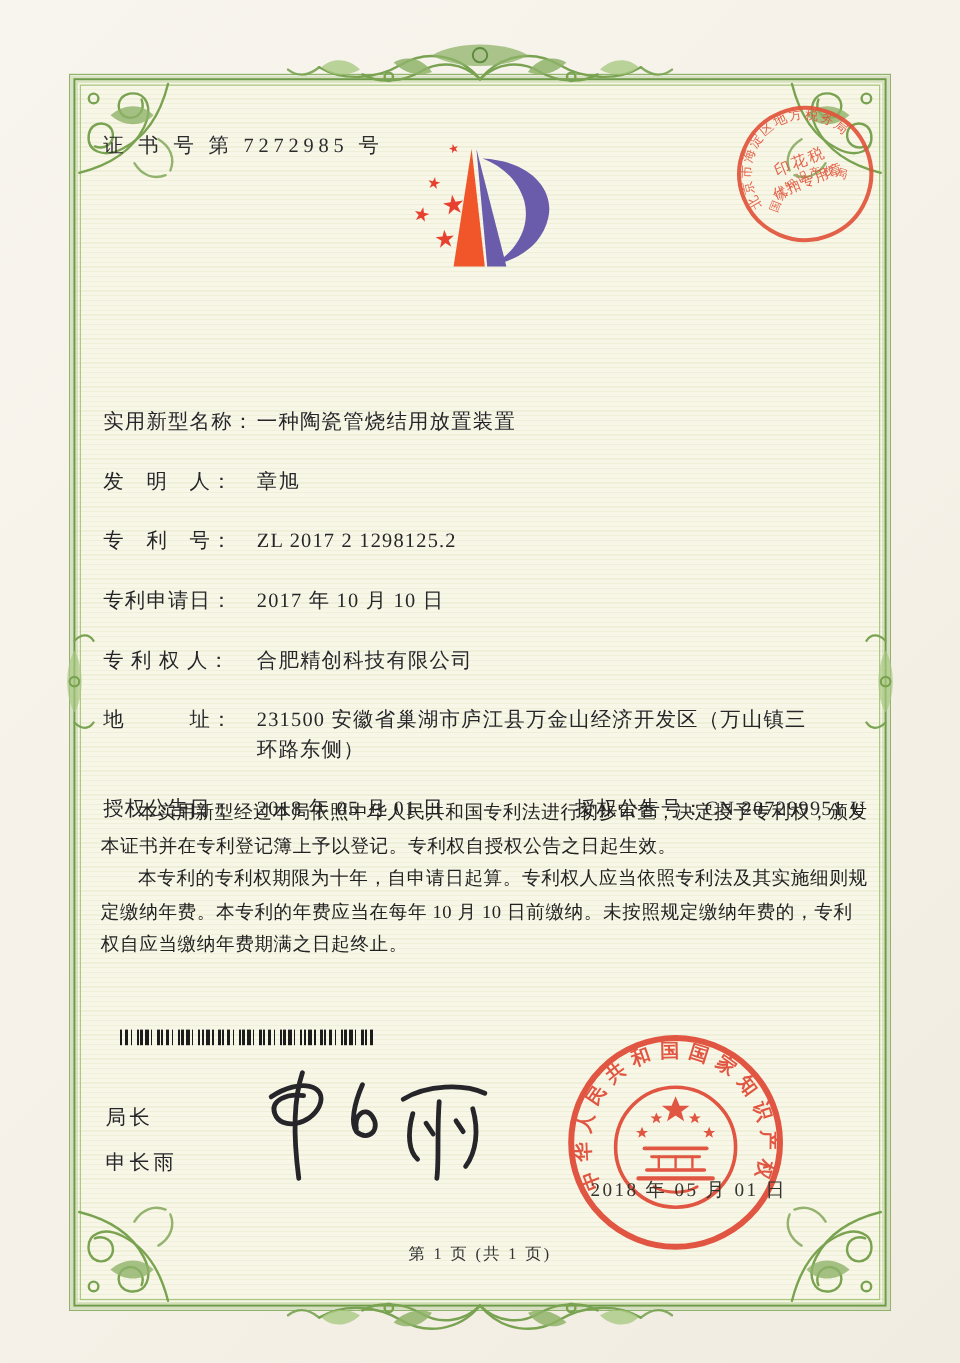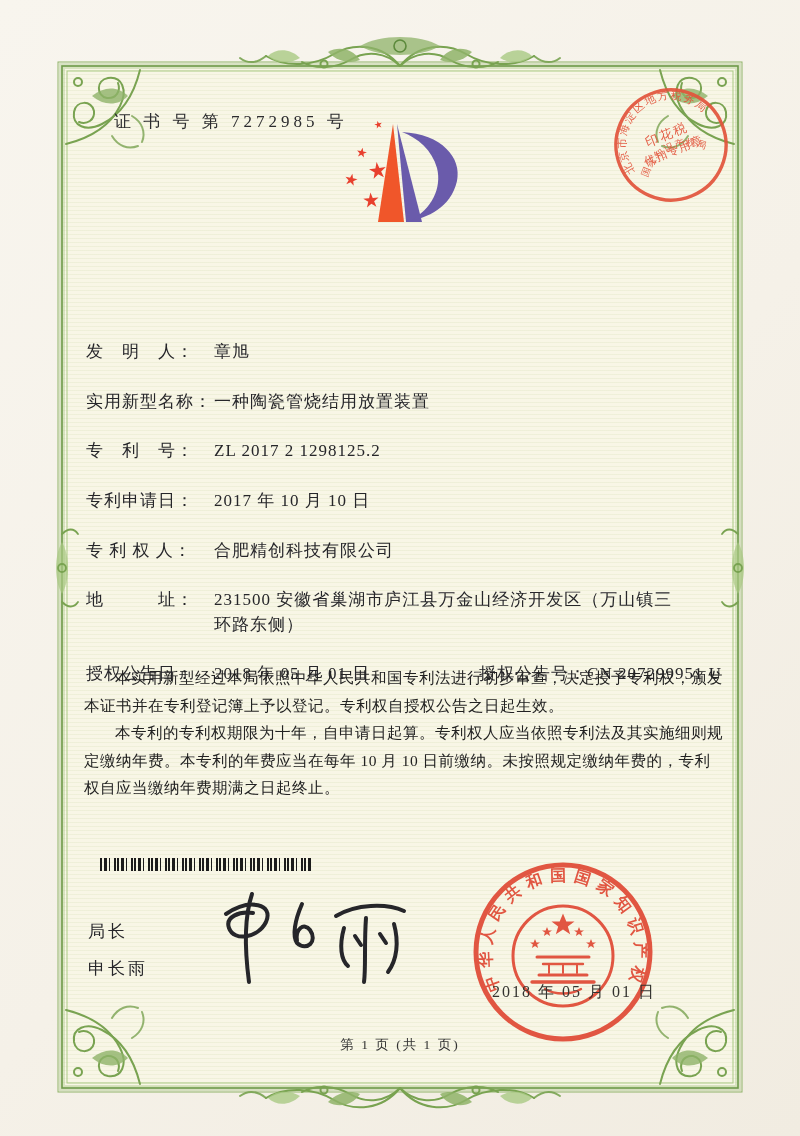--- a/index.html
+++ b/index.html
@@ -16,21 +16,21 @@
   
   .inner-paper{
     position:absolute;left:62px;top:66px;width:676px;height:1022px;
     background:
       repeating-linear-gradient(180deg, rgba(176,196,128,.13) 0 1px, rgba(0,0,0,0) 1px 4px),
       #f8f6e6;
   }
   .frame-svg{position:absolute;left:0;top:0;}
   .content{position:absolute;left:0;top:0;width:800px;height:1136px;color:#26262a;}
 
-  .cert-no{position:absolute;left:86px;top:110px;font-size:17px;letter-spacing:4px;color:#2b2b2e;margin-left:28px;}
+  .cert-no{position:absolute;left:86px;top:110px;font-size:17px;letter-spacing:4px;color:#2b2b2e;}
 
   .logo{position:absolute;left:330px;top:118px;width:156px;height:112px;}
   .logo .star{position:absolute;color:#e8402e;line-height:1;}
 
   .stamp{position:absolute;left:606px;top:80px;width:130px;height:130px;transform:rotate(-22deg);opacity:.92;}
 
   .title{
     position:absolute;left:0;top:234px;width:800px;text-align:center;
     font-size:40px;font-weight:600;letter-spacing:16px;text-indent:16px;color:#222226;
   }
@@ -147,26 +147,26 @@
           <textPath href="#stBot" startOffset="2">国家知识产权局</textPath>
         </text>
         <text x="65" y="58" text-anchor="middle" font-size="13" fill="#e2543c" letter-spacing="2" font-family="'Liberation Serif',serif">印花税</text>
         <text x="65" y="75" text-anchor="middle" font-size="11.5" fill="#e2543c" letter-spacing="1" font-family="'Liberation Serif',serif">代扣专用章</text>
       </svg>
     </div>
 
 
     <div class="fields">
       <div class="frow">
+        <span class="flabel">实用新型名称：</span>
+        <span class="fvalue">一种陶瓷管烧结用放置装置</span>
+      </div>
+      <div class="frow">
         <span class="flabel">发　明　人：</span>
         <span class="fvalue">章旭</span>
-      </div>
-      <div class="frow">
-        <span class="flabel">实用新型名称：</span>
-        <span class="fvalue">一种陶瓷管烧结用放置装置</span>
       </div>
       <div class="frow">
         <span class="flabel">专　利　号：</span>
         <span class="fvalue">ZL 2017 2 1298125.2</span>
       </div>
       <div class="frow">
         <span class="flabel">专利申请日：</span>
         <span class="fvalue">2017 年 10 月 10 日</span>
       </div>
       <div class="frow">

